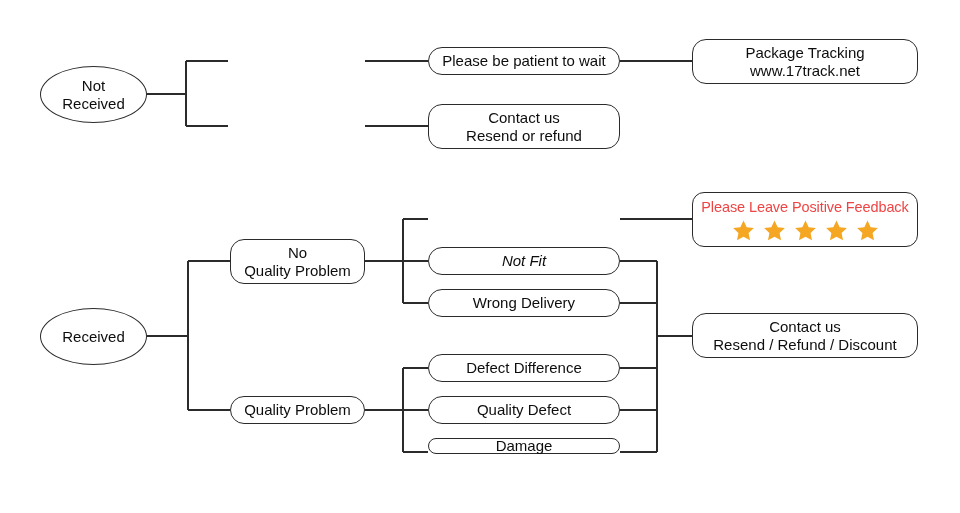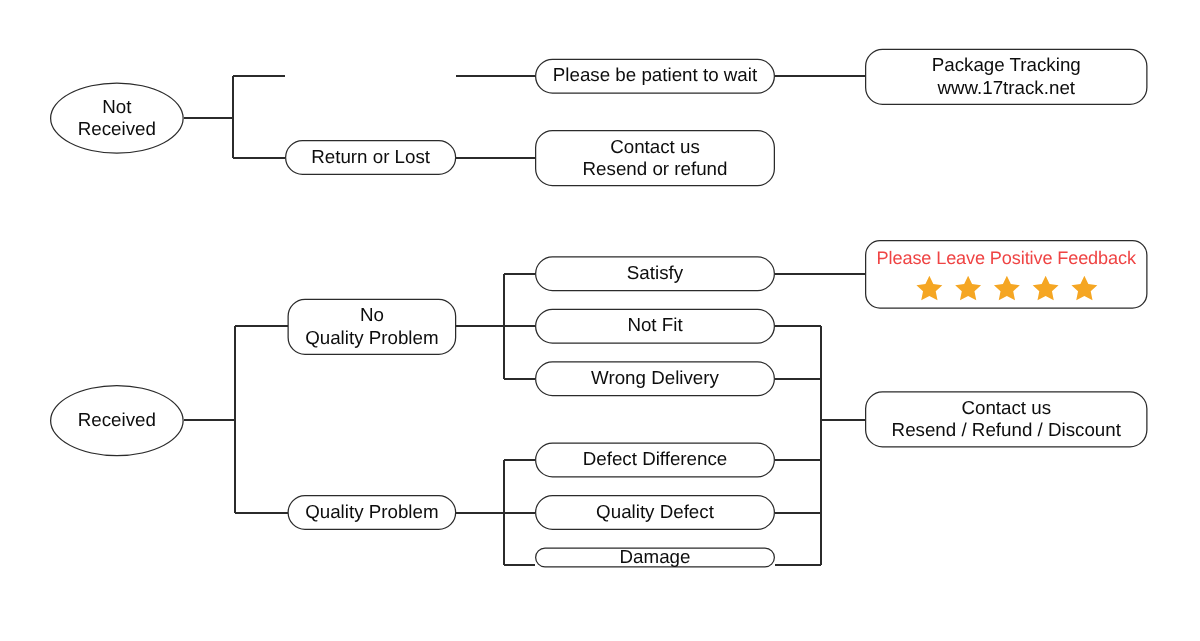--- a/index.html
+++ b/index.html
@@ -121,35 +121,33 @@
 
   <div class="node ellipse" style="left:40px; top:66px; width:107px; height:57px; font-size:15px;">Not
 Received</div>
 
 
   <div class="node pill" style="left:428px; top:47px; width:192px; height:28px; font-size:15px;">Please be patient to wait</div>
 
   <div class="node rounded" style="left:692px; top:39px; width:226px; height:45px; font-size:15px;">Package Tracking
 www.17track.net</div>
 
-  <div class="node pill" style="left:228px; top:112px; width:137px; height:28px; font-size:15px;">Return or Lost</div>
 
   <div class="node rounded" style="left:428px; top:104px; width:192px; height:45px; font-size:15px;">Contact us
 Resend or refund</div>
 
   <div class="node ellipse" style="left:40px; top:308px; width:107px; height:57px; font-size:15px;">Received</div>
 
   <div class="node rounded" style="left:230px; top:239px; width:135px; height:45px; font-size:15px;">No
 Quality Problem</div>
 
   <div class="node pill" style="left:230px; top:396px; width:135px; height:28px; font-size:15px;">Quality Problem</div>
 
-  <div class="node pill" style="left:428px; top:205px; width:192px; height:28px; font-size:15px;">Satisfy</div>
 
-  <div class="node pill" style="left:428px; top:247px; width:192px; height:28px; font-size:15px;">Not Fit</div>
+  <div class="node pill" style="left:428px; top:247px; width:192px; height:28px; font-size:15px;font-style:italic;">Not Fit</div>
 
   <div class="node pill" style="left:428px; top:289px; width:192px; height:28px; font-size:15px;">Wrong Delivery</div>
 
   <div class="node pill" style="left:428px; top:354px; width:192px; height:28px; font-size:15px;">Defect Difference</div>
 
   <div class="node pill" style="left:428px; top:396px; width:192px; height:28px; font-size:15px;">Quality Defect</div>
 
   <div class="node pill" style="left:428px; top:438px; width:192px; height:16px; font-size:15px;">Damage</div>
 
   <div class="node fb" style="left:692px; top:192px; width:226px; height:55px;">

